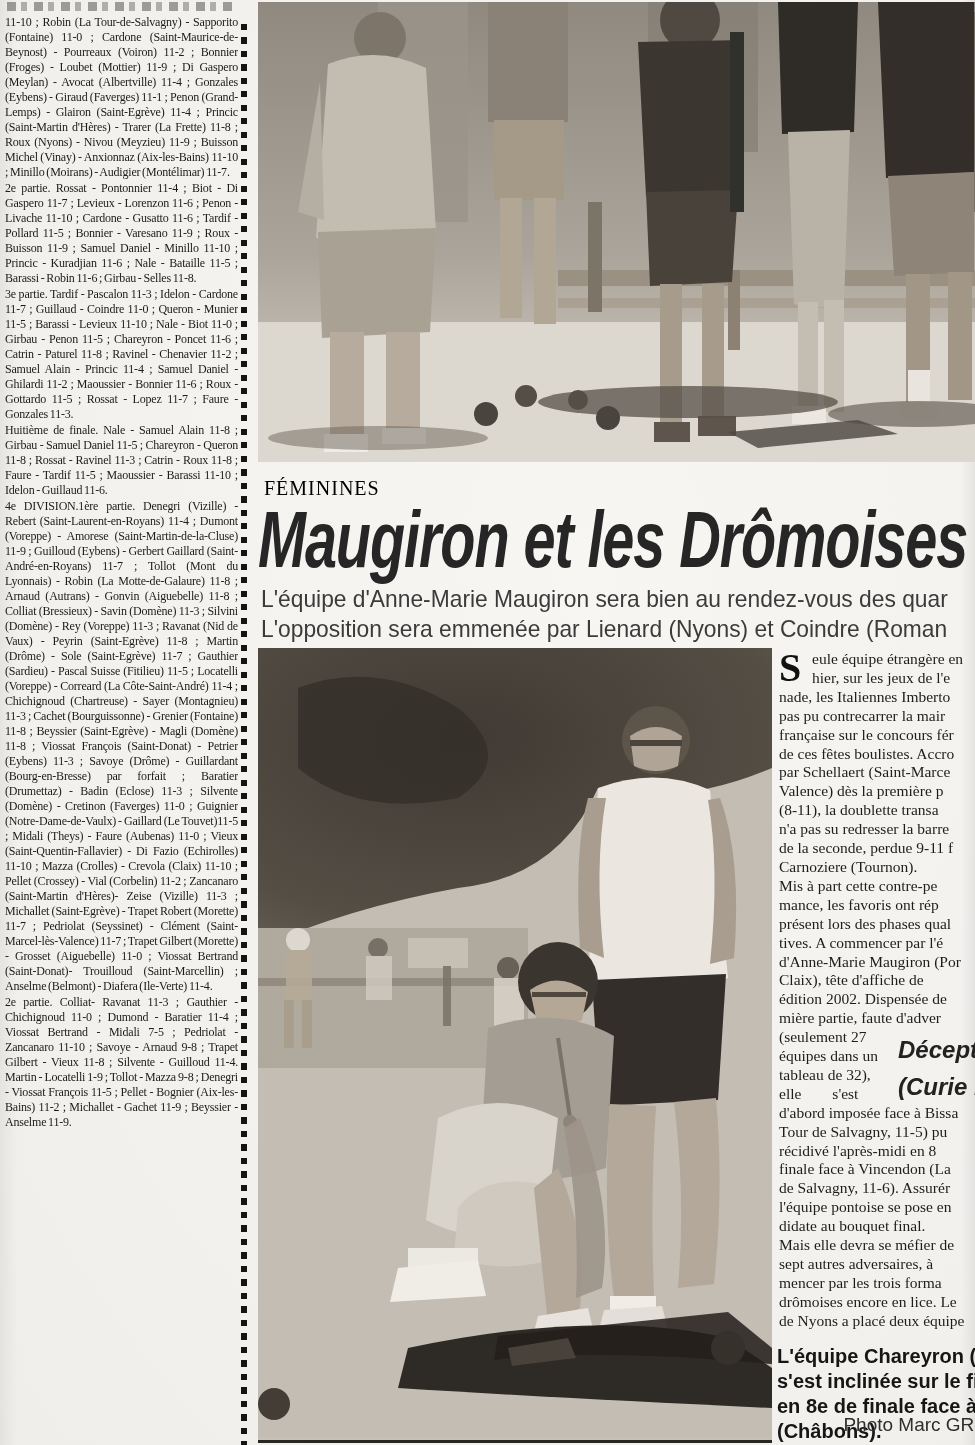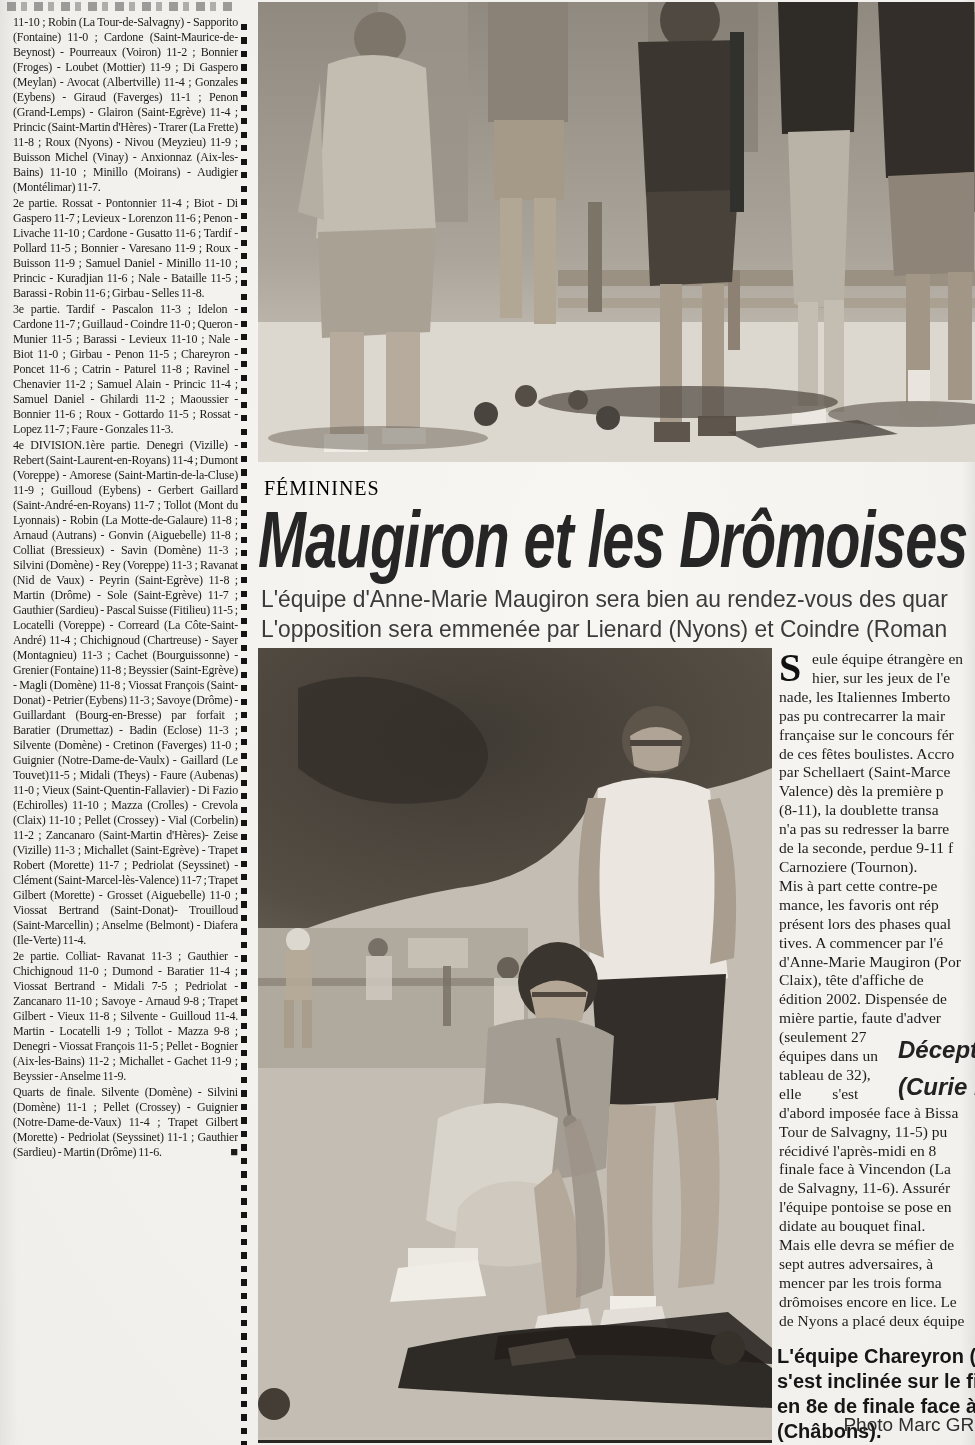--- a/index.html
+++ b/index.html
@@ -19,21 +19,21 @@
 
   
   .left-col{
     position:absolute;left:5px;top:0;width:233px;height:1445px;overflow:hidden;
     font-size:12px;line-height:15px;letter-spacing:-0.2px;word-spacing:-1px;
     text-align:justify;
   }
   .cut-line{height:9px;margin:2px 6px 4px 2px;overflow:hidden;
     background:repeating-linear-gradient(90deg,#555 0 9px,transparent 9px 14px,#777 14px 20px,transparent 20px 27px);
     opacity:.55;}
-  .left-col p{margin:0 0 1px 8px;}
+  .left-col p{margin:0 0 1px 0;}
   .left-col b{font-weight:normal;}
   .end-marker{float:right;font-size:13px;line-height:13px;}
 
   
   .dots{position:absolute;left:241px;top:24px;width:6px;height:1421px;
     background:repeating-linear-gradient(180deg,#141414 0 6px,transparent 6px 13.5px);}
 
   
   .photo-top{position:absolute;left:258px;top:2px;width:717px;height:460px;background:#cfcac2;overflow:hidden;}
   .photo-bottom{position:absolute;left:258px;top:648px;width:514px;height:792px;background:#c6c0b7;overflow:hidden;border-bottom:3px solid #2a2622;}
@@ -71,23 +71,23 @@
 </head>
 <body>
 
 <div class="page-tone"></div>
 
 <div class="left-col">
   <div class="cut-line"></div>
   <p><b></b> <span>11-10 ; Robin (La Tour-de-Salvagny) - Sapporito (Fontaine) 11-0 ; Cardone (Saint-Maurice-de-Beynost) - Pourreaux (Voiron) 11-2 ; Bonnier (Froges) - Loubet (Mottier) 11-9 ; Di Gaspero (Meylan) - Avocat (Albertville) 11-4 ; Gonzales (Eybens) - Giraud (Faverges) 11-1 ; Penon (Grand-Lemps) - Glairon (Saint-Egrève) 11-4 ; Princic (Saint-Martin d'Hères) - Trarer (La Frette) 11-8 ; Roux (Nyons) - Nivou (Meyzieu) 11-9 ; Buisson Michel (Vinay) - Anxionnaz (Aix-les-Bains) 11-10 ; Minillo (Moirans) - Audigier (Montélimar) 11-7.</span></p>
   <p><b>2e partie.</b> <span>Rossat - Pontonnier 11-4 ; Biot - Di Gaspero 11-7 ; Levieux - Lorenzon 11-6 ; Penon - Livache 11-10 ; Cardone - Gusatto 11-6 ; Tardif - Pollard 11-5 ; Bonnier - Varesano 11-9 ; Roux - Buisson 11-9 ; Samuel Daniel - Minillo 11-10 ; Princic - Kuradjian 11-6 ; Nale - Bataille 11-5 ; Barassi - Robin 11-6 ; Girbau - Selles 11-8.</span></p>
   <p><b>3e partie.</b> <span>Tardif - Pascalon 11-3 ; Idelon - Cardone 11-7 ; Guillaud - Coindre 11-0 ; Queron - Munier 11-5 ; Barassi - Levieux 11-10 ; Nale - Biot 11-0 ; Girbau - Penon 11-5 ; Chareyron - Poncet 11-6 ; Catrin - Paturel 11-8 ; Ravinel - Chenavier 11-2 ; Samuel Alain - Princic 11-4 ; Samuel Daniel - Ghilardi 11-2 ; Maoussier - Bonnier 11-6 ; Roux - Gottardo 11-5 ; Rossat - Lopez 11-7 ; Faure - Gonzales 11-3.</span></p>
+  <p><b>Huitième de finale.</b> <span>Nale - Samuel Alain 11-8 ; Girbau - Samuel Daniel 11-5 ; Chareyron - Queron 11-8 ; Rossat - Ravinel 11-3 ; Catrin - Roux 11-8 ; Faure - Tardif 11-5 ; Maoussier - Barassi 11-10 ; Idelon - Guillaud 11-6.</span></p>
   <p><b>4e DIVISION.1ère partie.</b> <span>Denegri (Vizille) - Rebert (Saint-Laurent-en-Royans) 11-4 ; Dumont (Voreppe) - Amorese (Saint-Martin-de-la-Cluse) 11-9 ; Guilloud (Eybens) - Gerbert Gaillard (Saint-André-en-Royans) 11-7 ; Tollot (Mont du Lyonnais) - Robin (La Motte-de-Galaure) 11-8 ; Arnaud (Autrans) - Gonvin (Aiguebelle) 11-8 ; Colliat (Bressieux) - Savin (Domène) 11-3 ; Silvini (Domène) - Rey (Voreppe) 11-3 ; Ravanat (Nid de Vaux) - Peyrin (Saint-Egrève) 11-8 ; Martin (Drôme) - Sole (Saint-Egrève) 11-7 ; Gauthier (Sardieu) - Pascal Suisse (Fitilieu) 11-5 ; Locatelli (Voreppe) - Correard (La Côte-Saint-André) 11-4 ; Chichignoud (Chartreuse) - Sayer (Montagnieu) 11-3 ; Cachet (Bourguissonne) - Grenier (Fontaine) 11-8 ; Beyssier (Saint-Egrève) - Magli (Domène) 11-8 ; Viossat François (Saint-Donat) - Petrier (Eybens) 11-3 ; Savoye (Drôme) - Guillardant (Bourg-en-Bresse) par forfait ; Baratier (Drumettaz) - Badin (Eclose) 11-3 ; Silvente (Domène) - Cretinon (Faverges) 11-0 ; Guignier (Notre-Dame-de-Vaulx) - Gaillard (Le Touvet)11-5 ; Midali (Theys) - Faure (Aubenas) 11-0 ; Vieux (Saint-Quentin-Fallavier) - Di Fazio (Echirolles) 11-10 ; Mazza (Crolles) - Crevola (Claix) 11-10 ; Pellet (Crossey) - Vial (Corbelin) 11-2 ; Zancanaro (Saint-Martin d'Hères)- Zeise (Vizille) 11-3 ; Michallet (Saint-Egrève) - Trapet Robert (Morette) 11-7 ; Pedriolat (Seyssinet) - Clément (Saint-Marcel-lès-Valence) 11-7 ; Trapet Gilbert (Morette) - Grosset (Aiguebelle) 11-0 ; Viossat Bertrand (Saint-Donat)- Trouilloud (Saint-Marcellin) ; Anselme (Belmont) - Diafera (Ile-Verte) 11-4.</span></p>
   <p><b>2e partie.</b> <span>Colliat- Ravanat 11-3 ; Gauthier - Chichignoud 11-0 ; Dumond - Baratier 11-4 ; Viossat Bertrand - Midali 7-5 ; Pedriolat - Zancanaro 11-10 ; Savoye - Arnaud 9-8 ; Trapet Gilbert - Vieux 11-8 ; Silvente - Guilloud 11-4. Martin - Locatelli 1-9 ; Tollot - Mazza 9-8 ; Denegri - Viossat François 11-5 ; Pellet - Bognier (Aix-les-Bains) 11-2 ; Michallet - Gachet 11-9 ; Beyssier - Anselme 11-9.</span></p>
-  <p><b>Quarts de finale.</b> <span>Silvente (Domène) - Silvini (Domène) 11-1 ; Pellet (Crossey) - Guignier (Notre-Dame-de-Vaux) 11-4 ; Trapet Gilbert (Morette) - Pedriolat (Seyssinet) 11-1 ; Gauthier (Sardieu) - Martin (Drôme) 11-6.</span><span class="end-marker">■</span></p>
 </div>
 
 <div class="dots"></div>
 
 <div class="photo-top">
   <svg width="717" height="460" viewBox="0 0 717 460">
     <defs>
       <linearGradient id="gsky" x1="0" y1="0" x2="0" y2="1">
         <stop offset="0" stop-color="#8f8980"></stop>
           <stop offset="0.55" stop-color="#aba49a"></stop>

